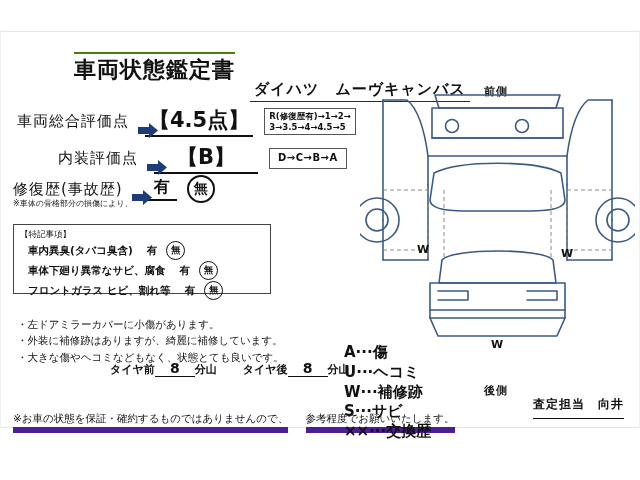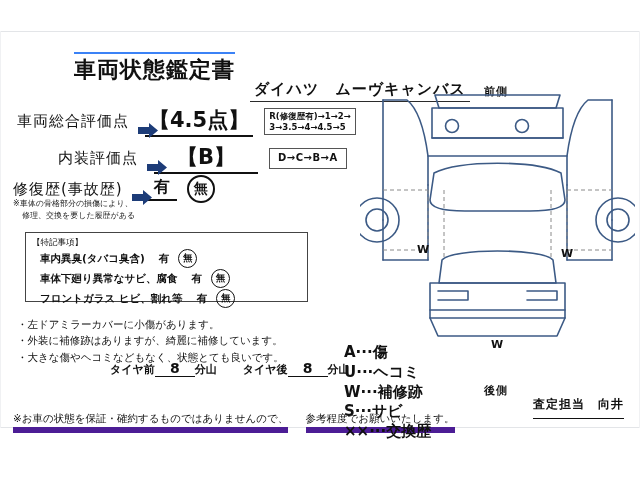--- a/index.html
+++ b/index.html
@@ -18,21 +18,21 @@
     background:#fff;
   }
   .frame-top{position:absolute;left:0;top:31px;width:640px;height:1px;background:#e3e5e8;}
   .frame-bottom{position:absolute;left:0;top:427px;width:640px;height:1px;background:#e3e5e8;}
   .frame-left{position:absolute;left:0px;top:31px;width:1px;height:397px;background:#f0f1f3;}
   .frame-right{position:absolute;left:639px;top:31px;width:1px;height:397px;background:#f0f1f3;}
 
   
   .title-wrap{
     position:absolute;left:74px;top:52px;
-    border-top:2px solid #3b82f6;
+    border-top:2px solid #4d7c0f;
     padding-top:3px;
   }
   .title{
     font-size:22px;font-weight:bold;letter-spacing:1px;
     line-height:1.15;white-space:nowrap;
   }
   .model-wrap{
     position:absolute;left:250px;top:60px;
     border-bottom:1.5px solid #2b2b2b;
     padding:0 4px 2px 4px;
@@ -92,26 +92,25 @@
   .repair-note{
     position:absolute;left:13px;top:198px;
     font-size:8px;line-height:1.45;color:#222;letter-spacing:0;
     white-space:nowrap;
   }
   .repair-note div:nth-child(2),
   .repair-note div:nth-child(3){padding-left:9px;}
 
   
   .notes-box{
-    position:absolute;left:13px;top:232px;
-    width:283px;height:70px;
+    position:absolute;left:13px;top:224px;
+    width:258px;height:70px;
     border:1px solid #444;
     box-sizing:border-box;
     padding:4px 6px 0 6px;
-    margin-left:12px;
   }
   .notes-title{font-size:8.5px;line-height:1.2;margin-bottom:2px;}
   .note-line{
     font-size:10.5px;font-weight:bold;
     display:flex;align-items:center;
     margin-left:8px;margin-bottom:1px;white-space:nowrap;
     letter-spacing:0;
   }
   .note-line .lbl{}
   .note-line .ari-s{margin-left:14px;font-size:10.5px;}
@@ -224,21 +223,20 @@
     <span class="arrow">
       <svg class="arrow-svg" width="22" height="17" viewBox="0 0 22 17" aria-hidden="true">
         <path d="M1 5 L12 5 L12 1 L21 8.5 L12 16 L12 12 L1 12 Z" fill="#1d3c78"></path>
       </svg>
     </span>
     <span class="ari">有</span>
     <span class="nashi-circle">無</span>
   </div>
   <div class="repair-note">
     <div>※車体の骨格部分の損傷により、</div>
-    <div>修理、交換を要した履歴がある</div>
   </div>
 
   <div class="notes-box">
     <div class="notes-title">【特記事項】</div>
 
     <div class="note-line">
       <span class="lbl">車内異臭(タバコ臭含)</span>
       <span class="ari-s">有</span>
       <span class="nashi-s">無</span>
     </div>

